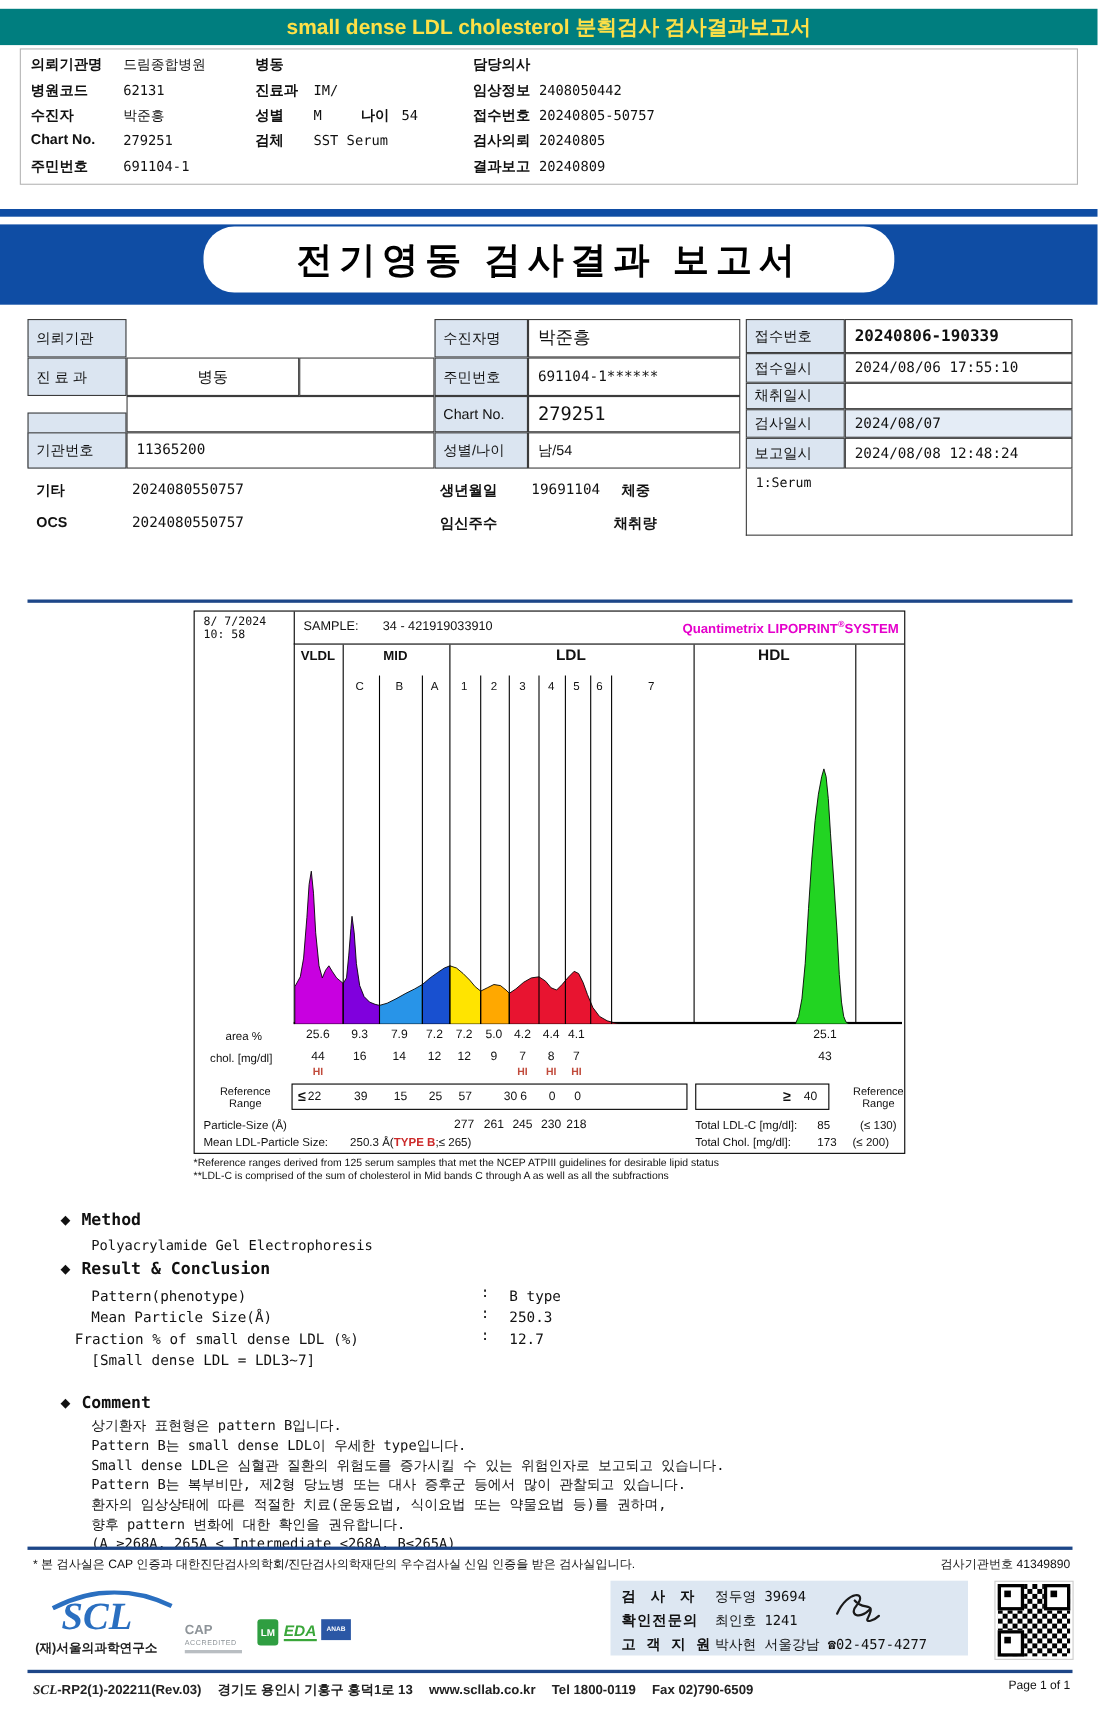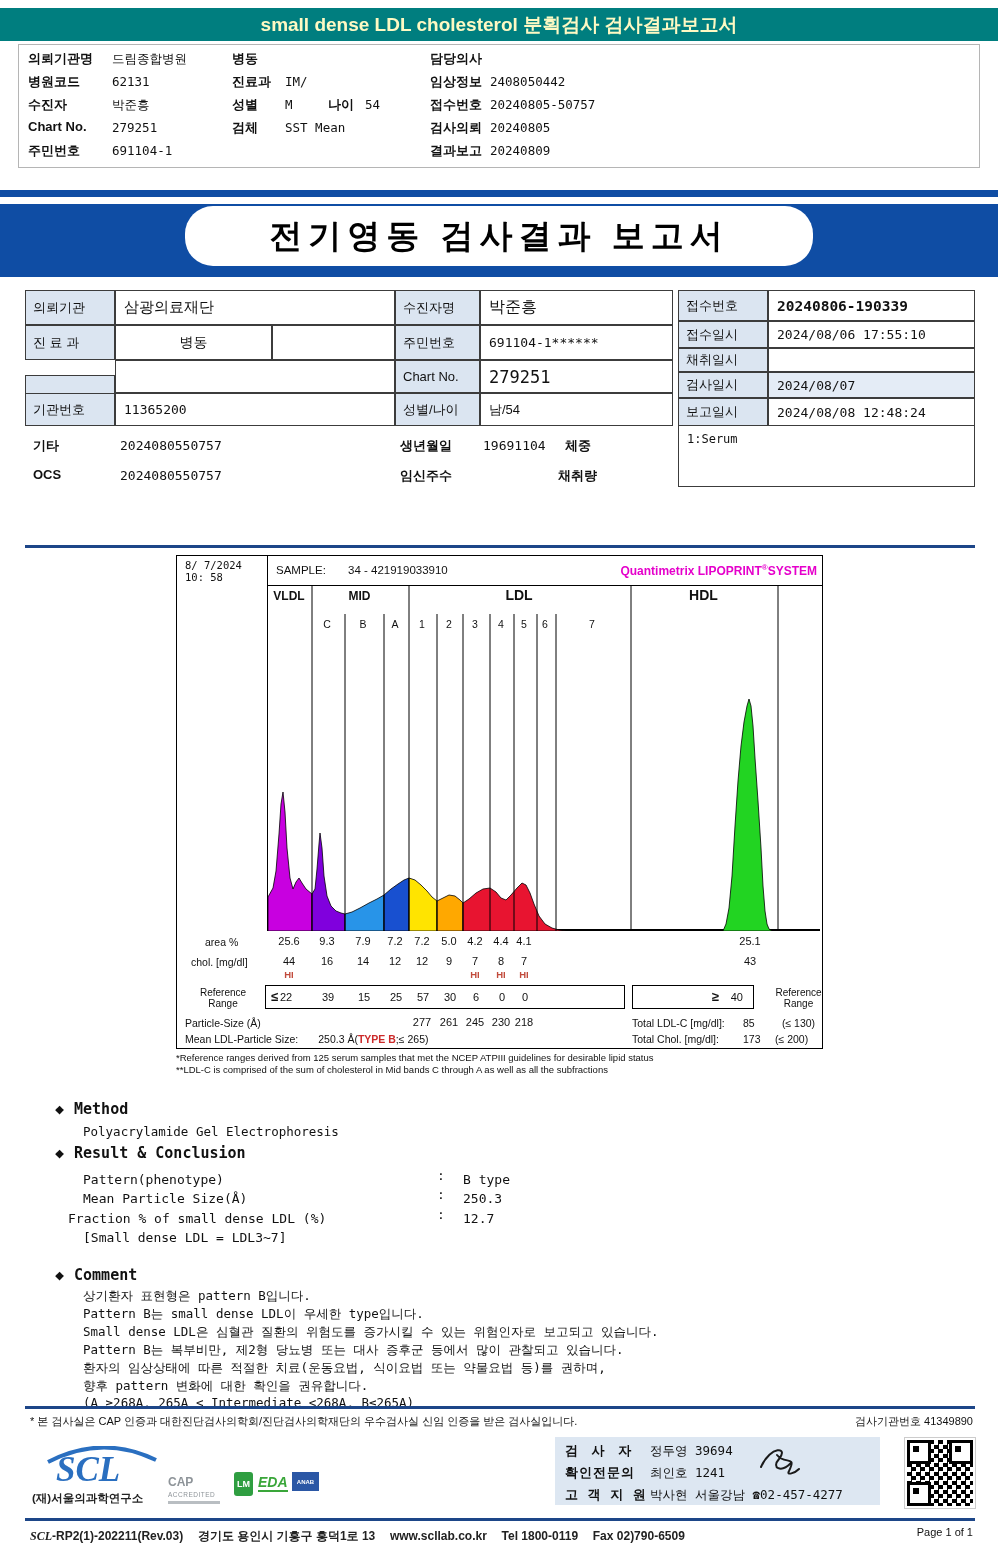--- a/index.html
+++ b/index.html
@@ -6,21 +6,21 @@
   .page{position:relative;width:998px;height:1564px;background:#fff;font-family:"Liberation Sans",sans-serif;color:#111;overflow:hidden}
   .a{position:absolute;box-sizing:border-box}
   .mono{font-family:"DejaVu Sans Mono",monospace}
   .pre{white-space:pre}
   .b{font-weight:bold}
   .cell{position:absolute;box-sizing:border-box;border:1px solid #3c3c3c;display:flex;align-items:center;overflow:hidden}
   .lblc{background:#dbe5f1;font-weight:normal;font-size:13px;padding-left:7px}
   .valc{font-size:13px;padding-left:8px;font-family:"DejaVu Sans Mono",monospace}
   .ctr{justify-content:center;padding-left:0}
   .topbar{position:absolute;left:0;top:8px;width:998px;height:33px;background:#007e7f;display:flex;align-items:center;justify-content:center}
-  .topbar span{color:#fef9c3;font-weight:bold;font-size:19px}
+  .topbar span{color:#fde047;font-weight:bold;font-size:19px}
   .hlabel{position:absolute;font-weight:bold;font-size:13px}
   .hvalue{position:absolute;font-size:12.5px;font-family:"DejaVu Sans Mono",monospace}
   .navyrule{position:absolute;background:#1d4688}
   .chart{position:absolute;left:176px;top:555px;width:645px;height:492px;border:1.5px solid #000;font-family:"Liberation Sans",sans-serif}
   .bandlbl{position:absolute;text-align:center;font-weight:bold;color:#111}
   .sub{position:absolute;width:20px;text-align:center;font-size:10.5px}
   .cv{position:absolute;width:44px;text-align:center;font-size:11px}
   .hi{position:absolute;width:44px;text-align:center;font-size:9.5px;font-weight:bold;color:#c14b3c}
   .refv{position:absolute;width:44px;text-align:center;font-size:11px}
   .smalllbl{position:absolute;font-size:10.5px}
@@ -56,43 +56,40 @@
   <span class="hvalue" style="left:112px;top:143px">691104-1</span>
 
   <span class="hlabel" style="left:232px;top:50px">병동</span>
   <span class="hlabel" style="left:232px;top:73px">진료과</span>
   <span class="hvalue" style="left:285px;top:74px">IM/</span>
   <span class="hlabel" style="left:232px;top:96px">성별</span>
   <span class="hvalue" style="left:285px;top:97px">M</span>
   <span class="hlabel" style="left:328px;top:96px">나이</span>
   <span class="hvalue" style="left:365px;top:97px">54</span>
   <span class="hlabel" style="left:232px;top:119px">검체</span>
-  <span class="hvalue" style="left:285px;top:120px">SST Mean</span>
+  <span class="hvalue" style="left:285px;top:120px">SST Serum</span>
 
   <span class="hlabel" style="left:430px;top:50px">담당의사</span>
   <span class="hlabel" style="left:430px;top:73px">임상정보</span>
   <span class="hvalue" style="left:490px;top:74px">2408050442</span>
   <span class="hlabel" style="left:430px;top:96px">접수번호</span>
   <span class="hvalue" style="left:490px;top:97px">20240805-50757</span>
   <span class="hlabel" style="left:430px;top:119px">검사의뢰</span>
   <span class="hvalue" style="left:490px;top:120px">20240805</span>
   <span class="hlabel" style="left:430px;top:142px">결과보고</span>
   <span class="hvalue" style="left:490px;top:143px">20240809</span>
 
   <div class="a" style="left:0;top:190px;width:998px;height:7px;background:#0f4da4"></div>
   <div class="a" style="left:0;top:204px;width:998px;height:73px;background:#0f4da4"></div>
   <div class="a" style="left:185px;top:206px;width:628px;height:60px;background:#fff;border-radius:28px;display:flex;align-items:center;justify-content:center">
     <span style="font-size:33px;font-weight:bold;letter-spacing:6px;color:#000">전기영동 검사결과 보고서</span>
   </div>
 
   <div class="cell lblc" style="left:25px;top:290px;width:90px;height:35px">
       <span>의뢰기관</span>
-    </div>
-  <div class="cell valc" style="left:115px;top:290px;width:280px;height:35px;font-size:15px;font-family:'Liberation Sans',sans-serif">
-      <span>삼광의료재단</span>
     </div>
   <div class="cell lblc" style="left:395px;top:290px;width:85px;height:35px">
       <span>수진자명</span>
     </div>
   <div class="cell valc" style="left:480px;top:290px;width:193px;height:35px;font-size:16px;font-family:'Liberation Sans',sans-serif">
       <span>박준흥</span>
     </div>
 
   <div class="cell lblc" style="left:25px;top:325px;width:90px;height:35px">
       <span>진 료 과</span>
@@ -262,21 +259,21 @@
     <div class="a" style="left:10px;top:431px;width:72px;text-align:center;font-size:10px;line-height:11px">
       <span>Reference</span><br><span>Range</span>
     </div>
     <div class="a" style="left:88px;top:429px;width:360px;height:24px;border:1.5px solid #000">
       <span class="a b" style="left:5px;top:3px;font-size:13px">≤</span>
       <span class="refv" style="left:-2px;top:5px">22</span>
       <span class="refv" style="left:40px;top:5px">39</span>
       <span class="refv" style="left:76px;top:5px">15</span>
       <span class="refv" style="left:108px;top:5px">25</span>
       <span class="refv" style="left:135px;top:5px">57</span>
-      <span class="refv" style="left:162px;top:5px">30</span>
+      <span class="refv" style="left:176px;top:5px">30</span>
       <span class="refv" style="left:188px;top:5px">6</span>
       <span class="refv" style="left:214px;top:5px">0</span>
       <span class="refv" style="left:237px;top:5px">0</span>
     </div>
     <div class="a" style="left:455px;top:429px;width:122px;height:24px;border:1.5px solid #000">
       <span class="a b" style="right:34px;top:3px;font-size:13px">≥</span>
       <span class="a" style="right:10px;top:5px;font-size:11px">40</span>
     </div>
     <div class="a" style="left:598px;top:431px;width:47px;text-align:center;font-size:10px;line-height:11px">
       <span>Reference</span><br><span>Range</span>

